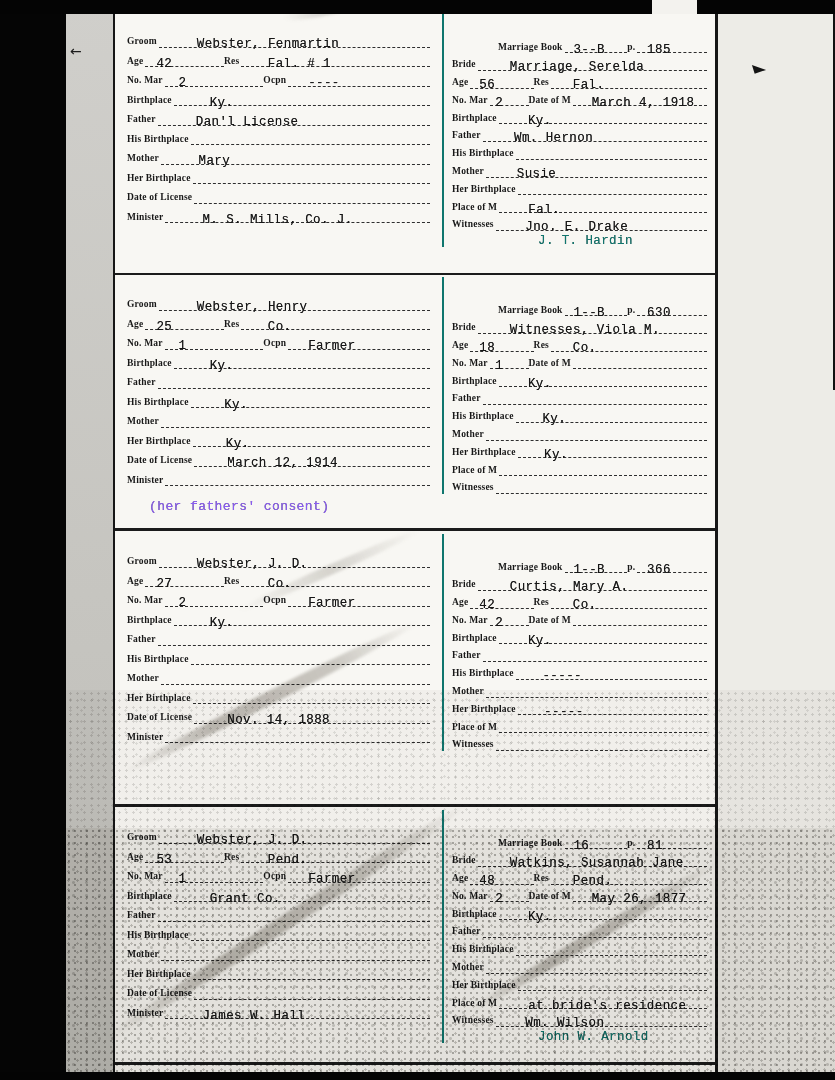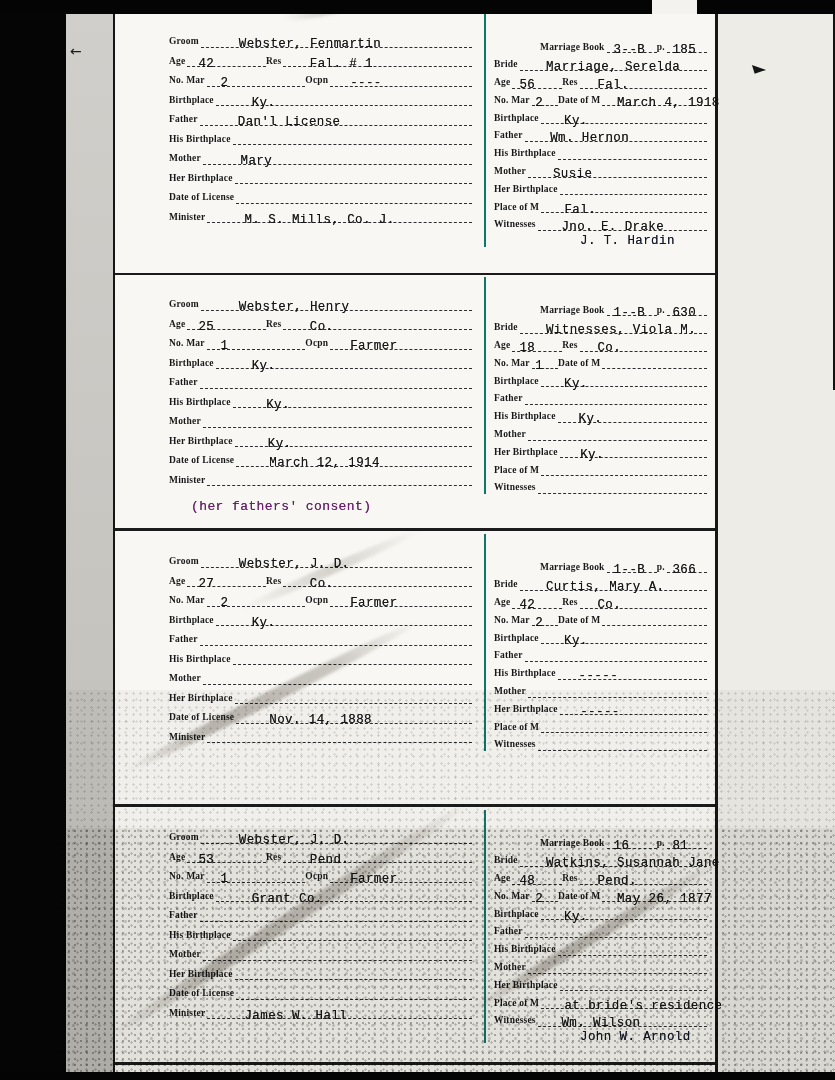--- a/index.html
+++ b/index.html
@@ -15,36 +15,36 @@
     background:linear-gradient(90deg,#040404 0 652px,#f3f2ee 652px 697px,#040404 697px 100%);z-index:30;}
   .bottom-strip{position:absolute;bottom:0;left:0;width:100%;height:8px;background:#040404;z-index:30;}
   .right-edge-line{position:absolute;right:0;top:14px;width:2px;height:376px;background:#121212;z-index:25;}
 
   .record{position:absolute;left:0;width:100%;box-sizing:border-box;display:flex;align-items:flex-start;}
   #rec1{top:14px;height:261px;border-bottom:2px solid #1b1b1b;}
   #rec2{top:277px;height:254px;border-bottom:3px solid #1b1b1b;}
   #rec3{top:534px;height:273px;border-bottom:3px solid #1b1b1b;}
   #rec4{top:810px;height:255px;border-bottom:3px solid #1b1b1b;}
 
-  .col-left{width:327px;padding:14px 12px 0 12px;box-sizing:border-box;margin-left:42px;}
+  .col-left{width:327px;padding:14px 12px 0 12px;box-sizing:border-box;}
   .col-right{flex:1;border-left:2px solid #0f766e;padding:22px 8px 0 8px;box-sizing:border-box;}
 
   .row{display:flex;align-items:flex-end;height:19.5px;}
   .col-right .row{height:17.8px;}
   .seg{display:flex;align-items:flex-end;flex:1;min-width:0;}
   .lbl{font:700 9.5px/1 "Liberation Serif",serif;color:#181818;white-space:nowrap;
     padding:0 2px 1px 0;letter-spacing:.2px;}
   .fill{flex:1;position:relative;border-bottom:1.6px dashed #2e2e2e;height:100%;min-width:0;}
   .val{position:absolute;left:14%;bottom:-4px;font:12.5px/1 "Liberation Mono",monospace;
     color:#161616;white-space:nowrap;letter-spacing:.4px;text-shadow:0 0 .4px rgba(10,10,10,.65);}
   .mb-row{display:flex;align-items:flex-end;height:17px;padding-left:46px;}
   .mb-book{flex:0 0 30%;}
-  .extra{font:12.5px/1 "Liberation Mono",monospace;color:#0f172a;margin:4px 0 0 86px;
+  .extra{font:12.5px/1 "Liberation Mono",monospace;color:#0f766e;margin:4px 0 0 86px;
     letter-spacing:.4px;text-shadow:0 0 .4px rgba(10,10,10,.65);}
-  .note{font:13px/1 "Liberation Mono",monospace;color:#701a75;margin:14px 0 0 22px;
+  .note{font:13px/1 "Liberation Mono",monospace;color:#8b5cf6;margin:14px 0 0 22px;
     letter-spacing:.4px;text-shadow:0 0 .4px rgba(10,10,10,.65);}
 
   .arrow-mark{position:absolute;left:70px;top:44px;font:14px/1 "DejaVu Sans",sans-serif;color:#1c1c1c;z-index:26;}
   .tri-mark{position:absolute;left:753px;top:63px;width:0;height:0;z-index:26;
     border-bottom:9px solid #141414;border-right:12px solid transparent;transform:rotate(-18deg);}
 
   .noise{position:absolute;mix-blend-mode:multiply;pointer-events:none;z-index:20;}
   .noise-heavy{left:60px;right:0;top:828px;height:244px;background-color:rgba(112,106,95,.15);
     background-image:
       radial-gradient(rgba(22,20,15,.30) 1px,transparent 1.4px),

